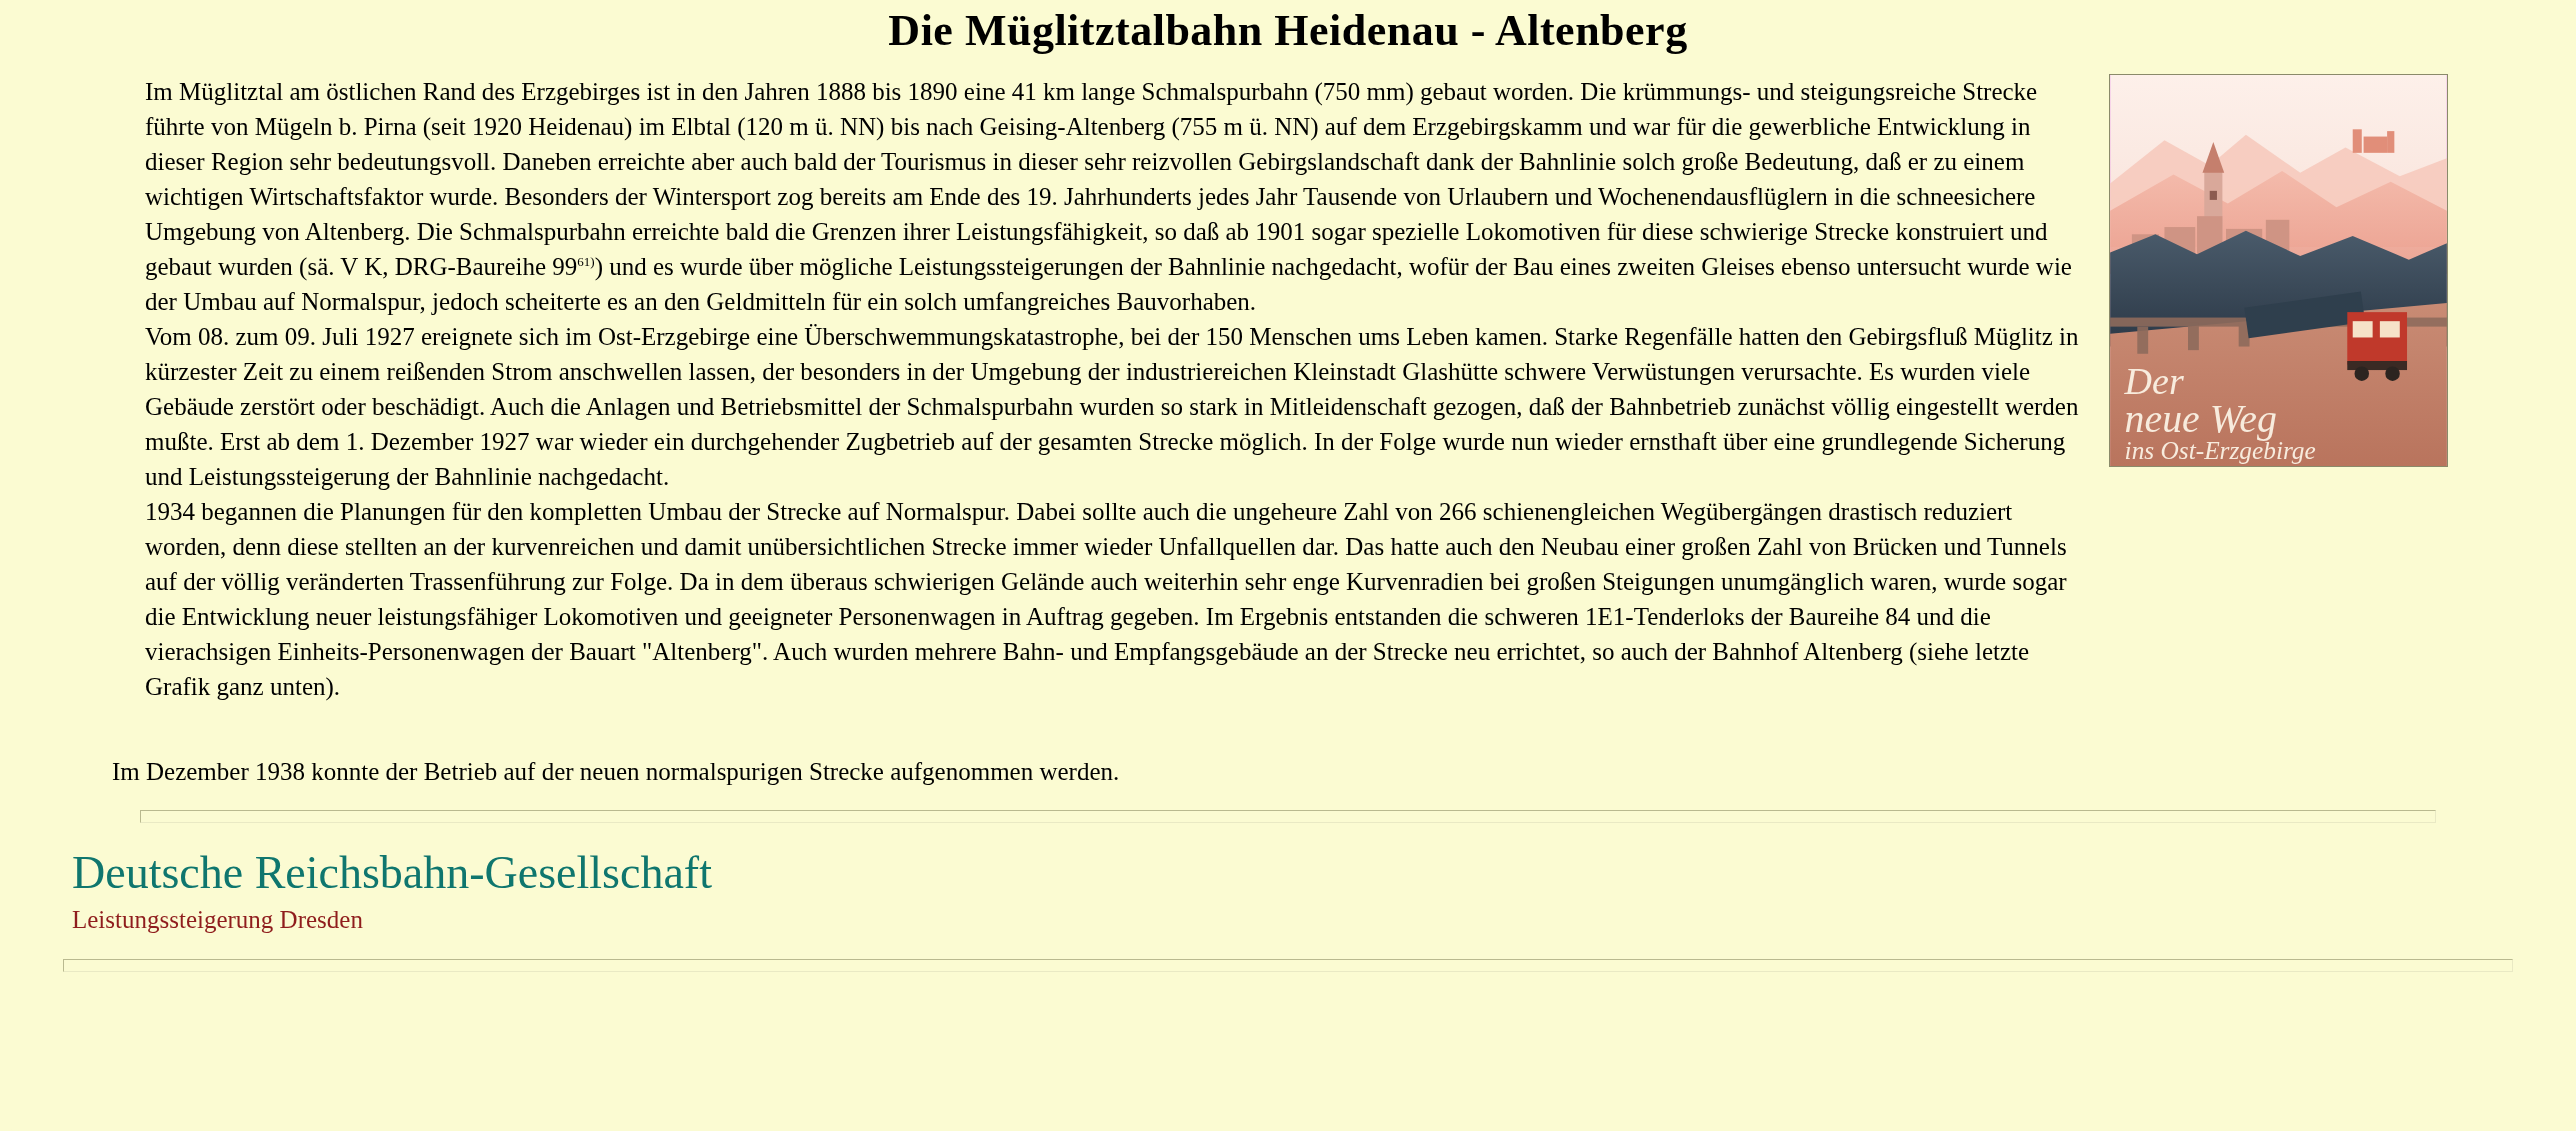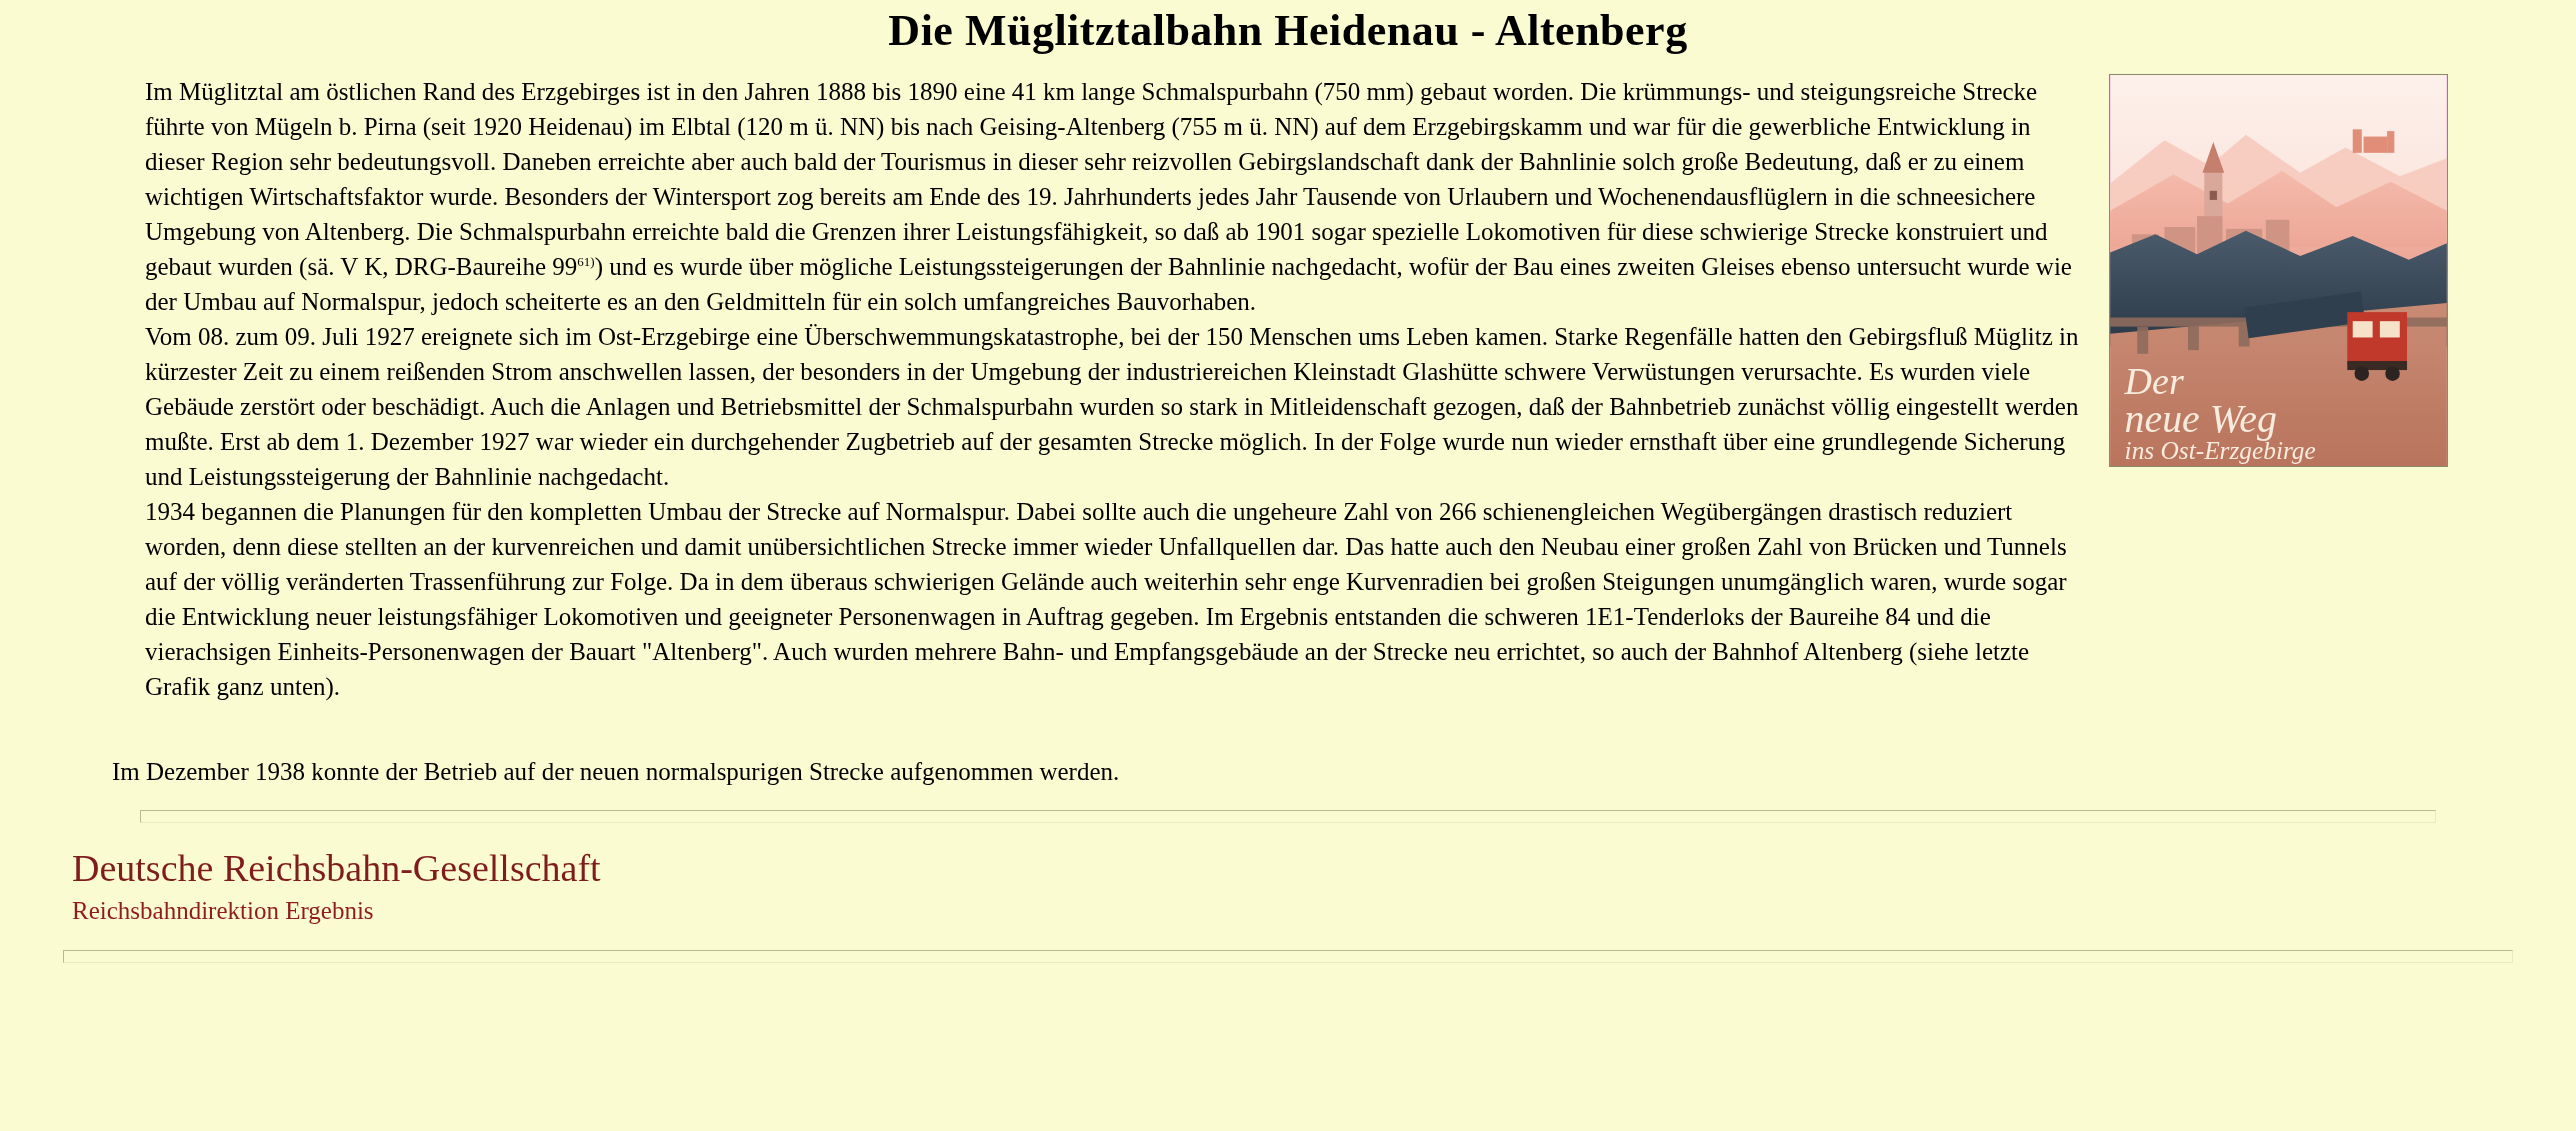--- a/index.html
+++ b/index.html
@@ -83,22 +83,22 @@
     margin: 22px 140px 0 140px;
   }
   .divider-wrap2 {
     margin: 25px 63px 0 63px;
   }
   .drg-block {
     margin-top: 25px;
     padding-left: 72px;
   }
   .drg-title {
-    font-size: 38px;
-    color: #7f1d1d;
+    font-size: 46px;
+    color: #0f766e;
     font-family: "Liberation Serif", serif;
     line-height: 1.1;
   }
   .drg-sub {
     font-size: 25px;
     color: #8f1d1d;
     font-family: "Liberation Serif", serif;
     margin-top: 7.2px;
   }
 </style>
@@ -196,21 +196,21 @@
   <div class="lower-text">
     <div>Im Dezember 1938 konnte der Betrieb auf der neuen normalspurigen Strecke aufgenommen werden.</div>
   </div>
 
   <div class="divider-wrap1">
     <div class="divider"></div>
   </div>
 
   <div class="drg-block">
     <div class="drg-title">Deutsche Reichsbahn-Gesellschaft</div>
-    <div class="drg-sub">Reichsbahndirektion Ergebnis</div>
+    <div class="drg-sub">Leistungssteigerung Dresden</div>
   </div>
 
   <div class="divider-wrap2">
     <div class="divider"></div>
   </div>
 
 </div>
 
 
 </body></html>

